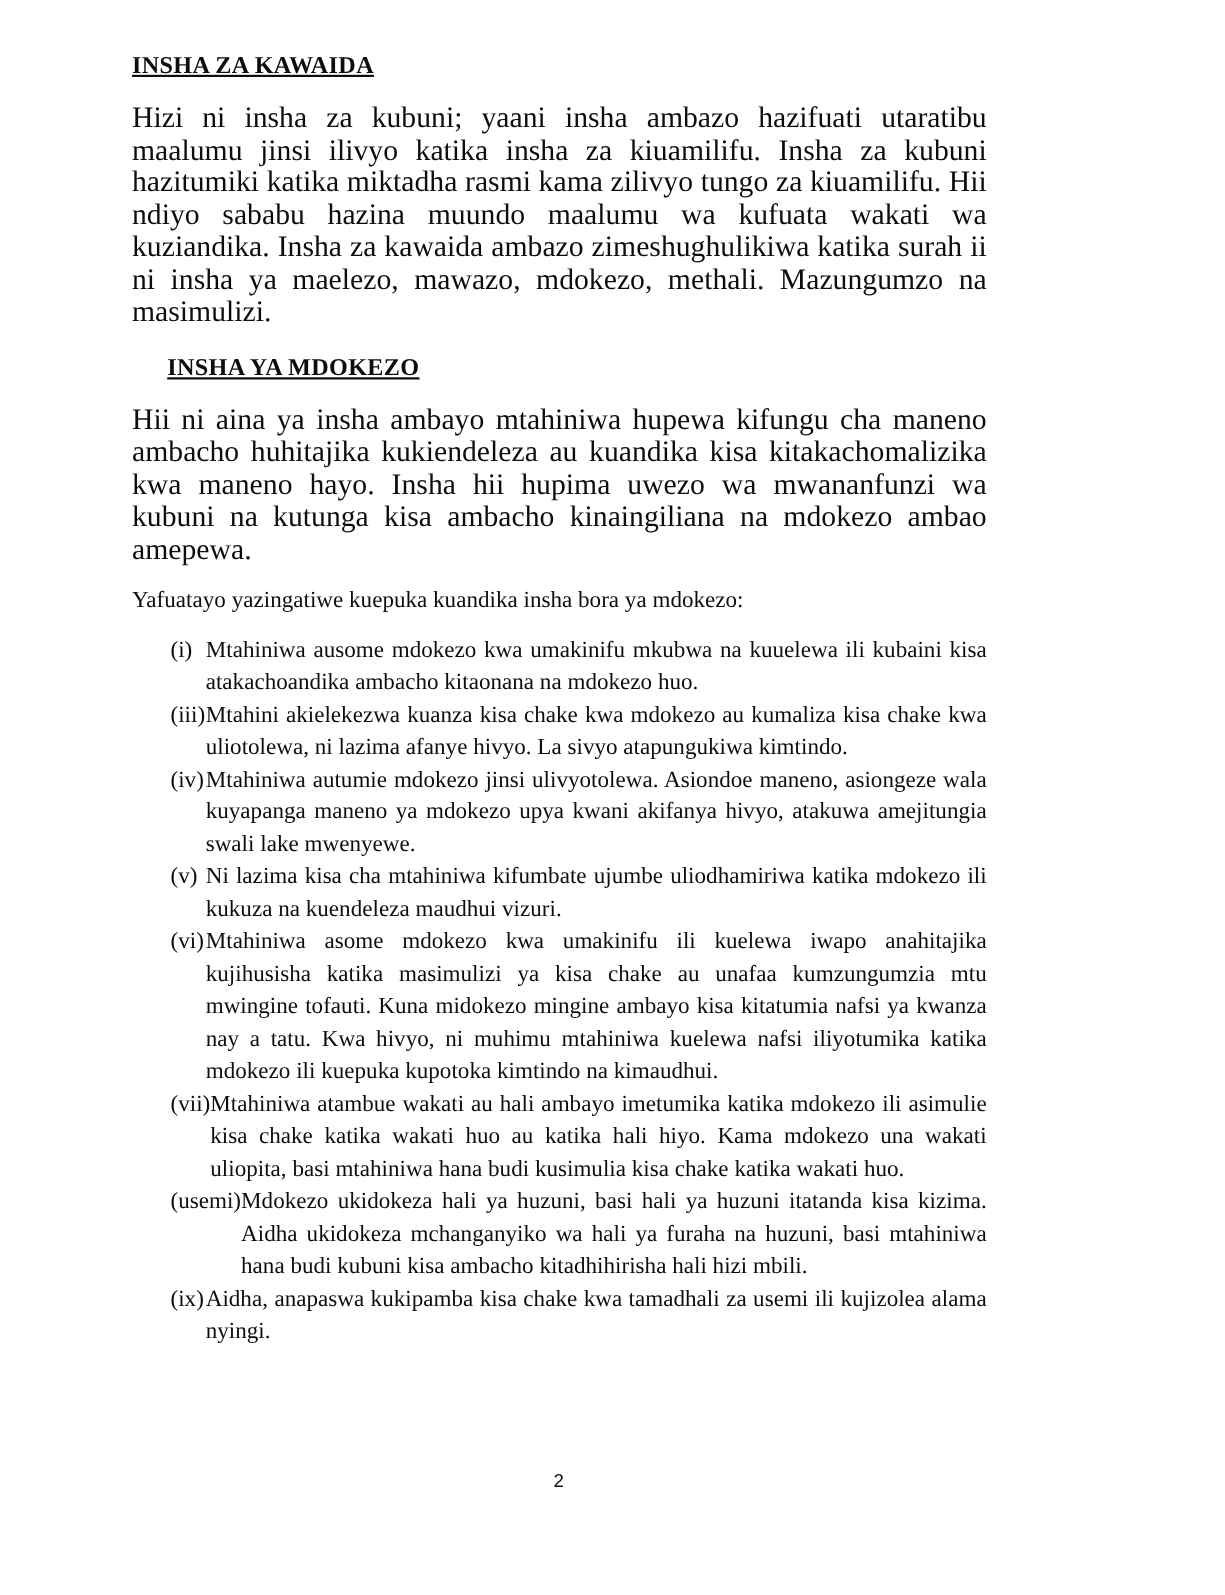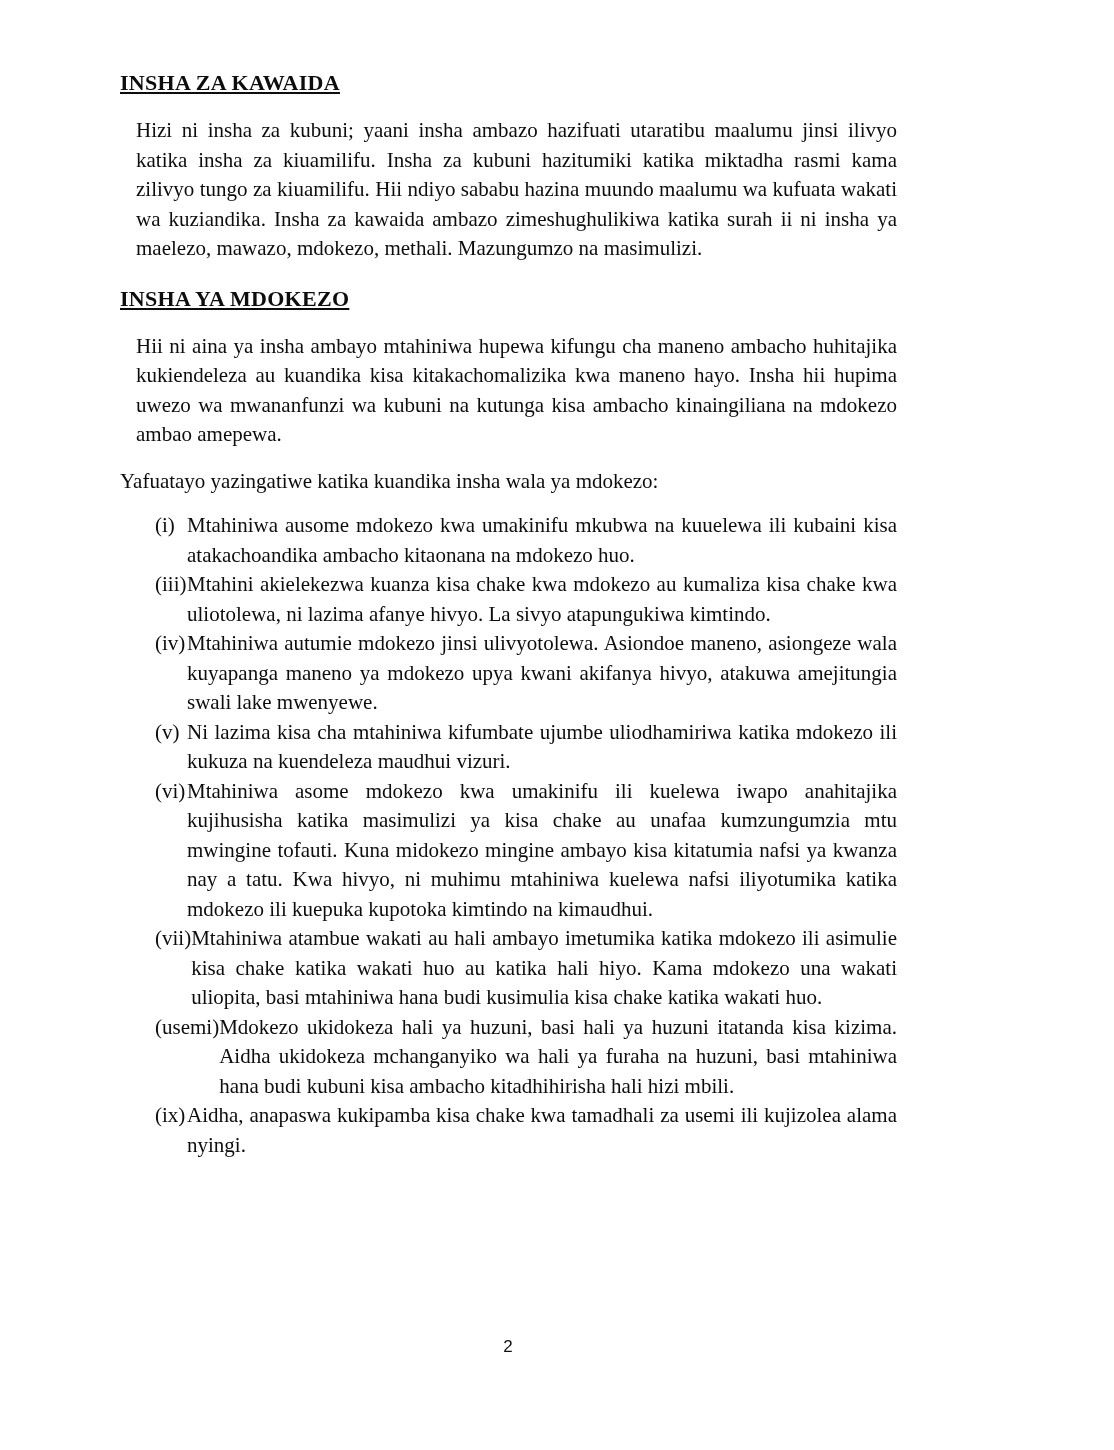--- a/index.html
+++ b/index.html
@@ -8,39 +8,40 @@
     background: #ffffff;
   }
   .page {
     position: relative;
     width: 1016px;
     height: 1450px;
     background: #ffffff;
     font-family: "Liberation Serif", serif;
     color: #0d0d0d;
     box-sizing: border-box;
-    padding: 68px 119px 0 120px;
+    padding: 44px 119px 0 120px;
     overflow: hidden;
   }
   .doc-heading {
     font-size: 22px;
     font-weight: bold;
     text-decoration: underline;
     letter-spacing: 0.3px;
     line-height: 30px;
     margin: 0 0 18px 0;
   }
   .doc-heading.second {
     margin-top: 20px;
+    margin-left: 32px;
   }
   .doc-para {
-    font-size: 21px;
+    font-size: 27px;
     line-height: 29.5px;
     text-align: justify;
-    margin: 0 0 17px 16px;
+    margin: 0 0 17px 0;
   }
   .doc-intro {
     font-size: 21px;
     line-height: 29.5px;
     text-align: left;
     margin: 0 0 15px 0;
   }
   .numbered-list {
     margin: 0;
     padding: 0;
@@ -78,21 +79,21 @@
 <div class="page">
 
   <h2 class="doc-heading">INSHA ZA KAWAIDA</h2>
 
   <p class="doc-para">Hizi ni insha za kubuni; yaani insha ambazo hazifuati utaratibu maalumu jinsi ilivyo katika insha za kiuamilifu. Insha za kubuni hazitumiki katika miktadha rasmi kama zilivyo tungo za kiuamilifu. Hii ndiyo sababu hazina muundo maalumu wa kufuata wakati wa kuziandika. Insha za kawaida ambazo zimeshughulikiwa katika surah ii ni insha ya maelezo, mawazo, mdokezo, methali. Mazungumzo na masimulizi.</p>
 
   <h2 class="doc-heading second">INSHA YA MDOKEZO</h2>
 
   <p class="doc-para">Hii ni aina ya insha ambayo mtahiniwa hupewa kifungu cha maneno ambacho huhitajika kukiendeleza au kuandika kisa kitakachomalizika kwa maneno hayo. Insha hii hupima uwezo wa mwananfunzi wa kubuni na kutunga kisa ambacho kinaingiliana na mdokezo ambao amepewa.</p>
 
-  <p class="doc-intro">Yafuatayo yazingatiwe katika kuandika insha wala ya mdokezo:</p>
+  <p class="doc-intro">Yafuatayo yazingatiwe kuepuka kuandika insha bora ya mdokezo:</p>
 
   <div class="numbered-list">
 
     <div class="list-item">
       <span class="list-marker">(i)</span>
       <span class="list-text">Mtahiniwa ausome mdokezo kwa umakinifu mkubwa na kuuelewa ili kubaini kisa atakachoandika ambacho kitaonana na mdokezo huo.</span>
     </div>
 
 
     <div class="list-item">

